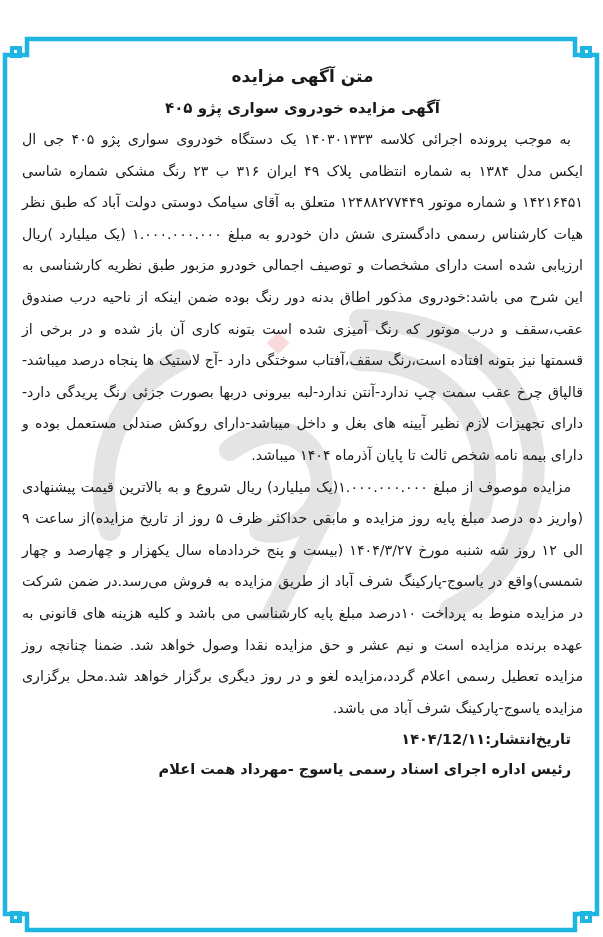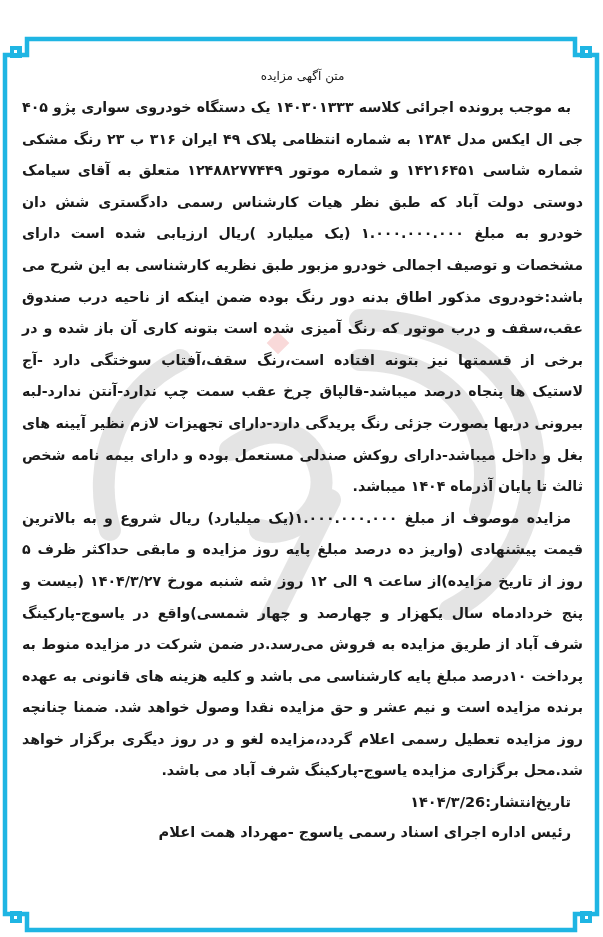--- a/index.html
+++ b/index.html
@@ -31,34 +31,34 @@
     .content {
       position: absolute;
       left: 22px;
       right: 20px;
       top: 60px;
       direction: rtl;
       text-align: right;
     }
     .title {
       text-align: center;
-      font-weight: normal;
-      font-size: 12px;
+      font-weight: bold;
+      font-size: 17px;
       line-height: 32px;
       margin: 0;
     }
     .subtitle {
       text-align: center;
       font-weight: bold;
       font-size: 15px;
       line-height: 32px;
       margin: 0;
     }
     .para {
-      font-weight: bold;
+      font-weight: normal;
       font-size: 14.2px;
       line-height: 31.6px;
       text-align: justify;
       text-align-last: right;
       margin: 0;
       text-indent: 12px;
       letter-spacing: -0.2px;
     }
     .meta-line {
       font-weight: bold;
@@ -97,17 +97,18 @@
     <path d="M330 60 C 430 60, 470 140, 450 210"></path>
     <path d="M150 60 C 90 90, 60 160, 80 230"></path>
     <path d="M200 150 C 240 120, 280 130, 290 170 C 300 210, 260 240, 230 230"></path>
     <path d="M300 200 L 240 320"></path>
   </g>
   <rect x="240" y="35" width="16" height="16" fill="#e04040" transform="rotate(45 248 43)" opacity="0.9"></rect>
 </svg>
 
 <div class="content">
   <p class="title">متن آگهی مزایده</p>
+  <p class="subtitle">آگهی مزایده خودروی سواری پژو ۴۰۵</p>
   <p class="para">به موجب پرونده اجرائی کلاسه ۱۴۰۳۰۱۳۳۳ یک دستگاه خودروی سواری پژو ۴۰۵ جی ال ایکس مدل ۱۳۸۴ به شماره انتظامی پلاک ۴۹ ایران ۳۱۶ ب ۲۳ رنگ مشکی شماره شاسی ۱۴۲۱۶۴۵۱ و شماره موتور ۱۲۴۸۸۲۷۷۴۴۹ متعلق به آقای سیامک دوستی دولت آباد که طبق نظر هیات کارشناس رسمی دادگستری شش دان خودرو به مبلغ ۱.۰۰۰.۰۰۰.۰۰۰ (یک میلیارد )ریال ارزیابی شده است دارای مشخصات و توصیف اجمالی خودرو مزبور طبق نظریه کارشناسی به این شرح می باشد:خودروی مذکور اطاق بدنه دور رنگ بوده ضمن اینکه از ناحیه درب صندوق عقب،سقف و درب موتور که رنگ آمیزی شده است بتونه کاری آن باز شده و در برخی از قسمتها نیز بتونه افتاده است،رنگ سقف،آفتاب سوختگی دارد -آج لاستیک ها پنجاه درصد میباشد-قالپاق چرخ عقب سمت چپ ندارد-آنتن ندارد-لبه بیرونی دربها بصورت جزئی رنگ پریدگی دارد-دارای تجهیزات لازم نظیر آیینه های بغل و داخل میباشد-دارای روکش صندلی مستعمل بوده و دارای بیمه نامه شخص ثالث تا پایان آذرماه ۱۴۰۴ میباشد.</p>
   <p class="para">مزایده موصوف از مبلغ ۱.۰۰۰.۰۰۰.۰۰۰(یک میلیارد) ریال شروع و به بالاترین قیمت پیشنهادی (واریز ده درصد مبلغ پایه روز مزایده و مابقی حداکثر ظرف ۵ روز از تاریخ مزایده)از ساعت ۹ الی ۱۲ روز شه شنبه مورخ ۱۴۰۴/۳/۲۷ (بیست و پنج خردادماه سال یکهزار و چهارصد و چهار شمسی)واقع در یاسوج-پارکینگ شرف آباد از طریق مزایده به فروش می‌رسد.در ضمن شرکت در مزایده منوط به پرداخت ۱۰درصد مبلغ پایه کارشناسی می باشد و کلیه هزینه های قانونی به عهده برنده مزایده است و نیم عشر و حق مزایده نقدا وصول خواهد شد. ضمنا چنانچه روز مزایده تعطیل رسمی اعلام گردد،مزایده لغو و در روز دیگری برگزار خواهد شد.محل برگزاری مزایده یاسوج-پارکینگ شرف آباد می باشد.</p>
-  <p class="meta-line">تاریخ‌انتشار:۱۴۰۴/۳/26</p>
+  <p class="meta-line">تاریخ‌انتشار:۱۴۰۴/12/۱۱</p>
   <p class="meta-line">رئیس اداره اجرای اسناد رسمی یاسوج -مهرداد همت اعلام</p>
 </div>
 
 </body></html>

